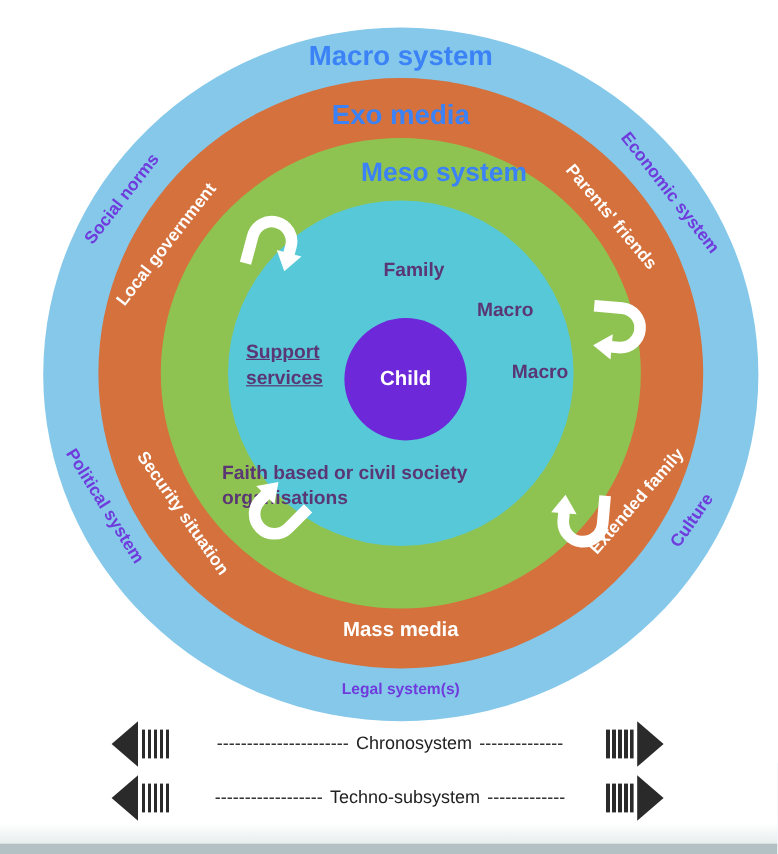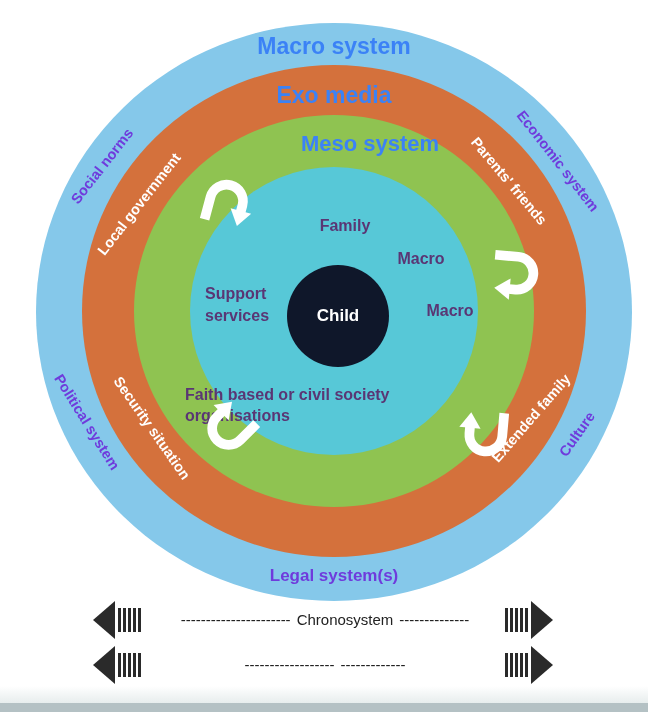--- a/index.html
+++ b/index.html
@@ -23,39 +23,39 @@
   .child-circle span{color:#fff;font-size:17px;font-weight:600;}
   .lbl{position:absolute;z-index:6;white-space:nowrap;}
   .ring-title{color:#3b82f6;font-weight:700;transform:translateX(-50%);}
   .macro-title{left:334px;top:33px;font-size:23px;}
   .exo-title{left:334px;top:82px;font-size:23px;}
   .meso-title{left:334px;top:131px;font-size:22px;margin-left:36px;}
   .micro-title{left:334px;top:180px;font-size:22px;}
   .inner-lbl{color:#5A3674;font-size:16px;font-weight:600;}
   .lbl-family{left:345px;top:217px;transform:translateX(-50%);}
   .lbl-peers{left:421px;top:250px;transform:translateX(-50%);}
-  .lbl-support{left:205px;top:283px;line-height:22px;white-space:pre-line;}
+  .lbl-support{left:205px;top:283px;line-height:22px;white-space:pre-line;text-decoration:underline;}
   .lbl-school{left:450px;top:302px;transform:translateX(-50%);}
   .lbl-faith{left:325px;top:384px;transform:translateX(-50%);width:280px;text-align:left;
              line-height:21px;white-space:normal;}
   .rot{transform-origin:center;font-weight:700;}
   .exo-lbl{color:#fff;font-size:14.5px;font-weight:600;}
   .macro-lbl{color:#6F3BDC;font-size:14.5px;}
   .lbl-social{left:102px;top:166px;transform:translate(-50%,-50%) rotate(-52deg);}
   .lbl-localgov{left:139px;top:204px;transform:translate(-50%,-50%) rotate(-52deg);}
   .lbl-economic{left:558px;top:161px;transform:translate(-50%,-50%) rotate(52deg);}
   .lbl-parents{left:509px;top:181px;transform:translate(-50%,-50%) rotate(50deg);}
   .lbl-political{left:87px;top:422px;transform:translate(-50%,-50%) rotate(58deg);}
   .lbl-security{left:152px;top:428px;transform:translate(-50%,-50%) rotate(55deg);}
   .lbl-extended{left:531px;top:418px;transform:translate(-50%,-50%) rotate(-49deg);}
   .lbl-culture{left:577px;top:434px;transform:translate(-50%,-50%) rotate(-55deg);}
   .lbl-massmedia{left:334px;top:515px;transform:translateX(-50%);color:#fff;
                  font-size:17px;font-weight:600;}
   .lbl-legal{left:334px;top:566px;transform:translateX(-50%);color:#6F3BDC;
-             font-size:17px;font-weight:700;}
+             font-size:13px;font-weight:700;}
   .rot-arrow{position:absolute;width:62px;height:62px;z-index:6;}
   .arrow-tl{left:226px;top:203px;transform:translate(-50%,-50%) rotate(15deg);}
   .arrow-r{left:515px;top:273px;transform:translate(-50%,-50%) rotate(95deg);}
   .arrow-bl{left:230px;top:427px;transform:translate(-50%,-50%) rotate(225deg);}
   .arrow-br{left:486px;top:433px;transform:translate(-50%,-50%) rotate(185deg);}
   .axis-tri{position:absolute;width:0;height:0;z-index:7;
             border-top:19px solid transparent;border-bottom:19px solid transparent;}
   .tri-left{border-right:22px solid #2a2a2a;}
   .tri-right{border-left:22px solid #2a2a2a;}
   .axis-bars{position:absolute;width:23px;height:24px;z-index:7;
@@ -70,39 +70,40 @@
 <body>
 
 <div class="stage">
 
 
   <div class="ring macro" style="background-color: rgb(133, 200, 234);"></div>
   <div class="ring exo" style="background-color: rgb(212, 113, 60);"></div>
   <div class="ring meso" style="background-color: rgb(143, 195, 81);"></div>
   <div class="ring micro" style="background-color: rgb(87, 200, 215);"></div>
 
-  <div class="child-circle" style="background-color: #0f172a;">
+  <div class="child-circle" style="background-color: #6d28d9;">
     <span>Child</span>
   </div>
 
   <div class="lbl ring-title macro-title">Macro system</div>
   <div class="lbl ring-title exo-title">Exo media</div>
   <div class="lbl ring-title meso-title">Meso system</div>
 
   <div class="lbl inner-lbl lbl-family">Family</div>
   <div class="lbl inner-lbl lbl-peers">Macro</div>
   <div class="lbl inner-lbl lbl-support">Support
 services</div>
   <div class="lbl inner-lbl lbl-school">Macro</div>
   <div class="lbl inner-lbl lbl-faith">Faith based or civil society organisations</div>
 
   <div class="lbl rot exo-lbl lbl-localgov">Local government</div>
   <div class="lbl rot exo-lbl lbl-parents">Parents' friends</div>
   <div class="lbl rot exo-lbl lbl-security">Security situation</div>
   <div class="lbl rot exo-lbl lbl-extended">Extended family</div>
+  <div class="lbl lbl-massmedia">Mass media</div>
 
   <div class="lbl rot macro-lbl lbl-social">Social norms</div>
   <div class="lbl rot macro-lbl lbl-economic">Economic system</div>
   <div class="lbl rot macro-lbl lbl-political">Political system</div>
   <div class="lbl rot macro-lbl lbl-culture">Culture</div>
   <div class="lbl lbl-legal">Legal system(s)</div>
 
   <svg class="rot-arrow arrow-tl" viewBox="0 0 64 64">
     <path d="M15 54 L15 30 A17 17 0 0 1 49 30 L49 37" fill="none" stroke="#fff" stroke-width="10"></path>
     <polygon points="38,36 60,36 49,52" fill="#fff"></polygon>
@@ -127,20 +128,21 @@
     <span>Chronosystem</span>
     <span>--------------</span>
   </div>
   <div class="axis-bars" style="left:505px;top:608px;"></div>
   <div class="axis-tri tri-right" style="left:531px;top:601px;"></div>
 
   <div class="axis-tri tri-left" style="left:93px;top:646px;"></div>
   <div class="axis-bars" style="left:118px;top:653px;"></div>
   <div class="axis-text" style="top:656px;">
     <span>------------------</span>
+    <span>Techno-subsystem</span>
     <span>-------------</span>
   </div>
   <div class="axis-bars" style="left:505px;top:653px;"></div>
   <div class="axis-tri tri-right" style="left:531px;top:646px;"></div>
 
   <div class="footer-grad"></div>
   <div class="footer-bar"></div>
 </div>
 
 </body></html>

